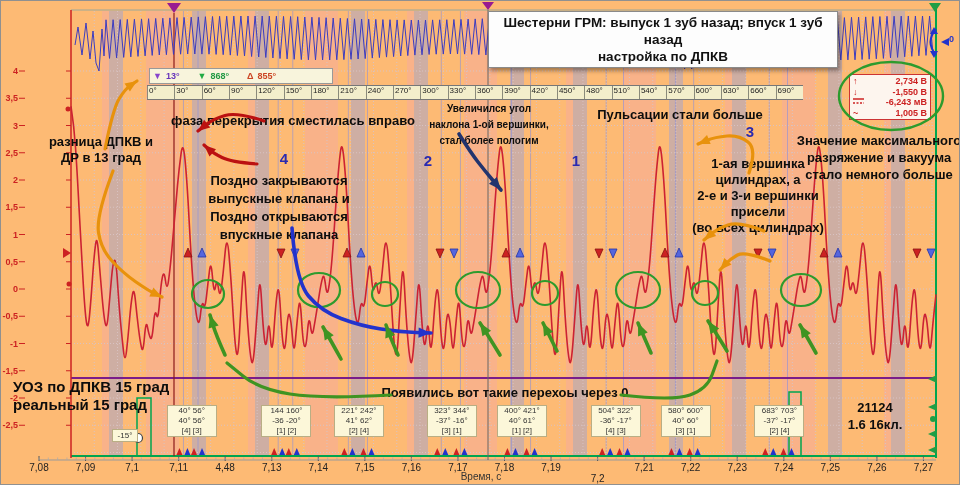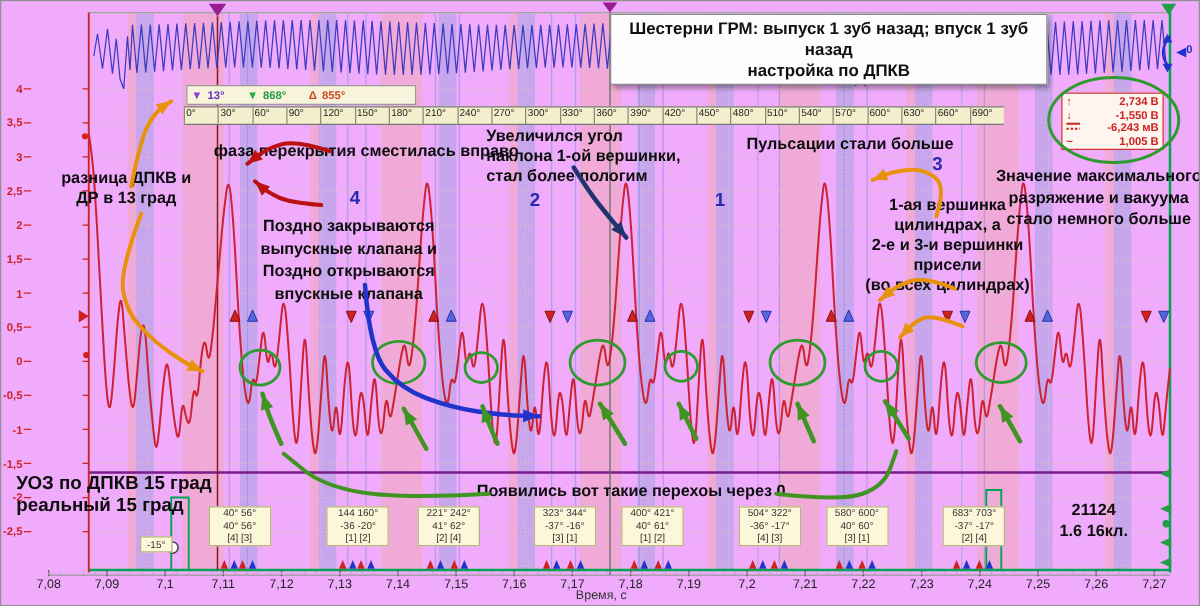--- a/index.html
+++ b/index.html
@@ -1,16 +1,16 @@
 <!DOCTYPE html>
 <html><head>
 <meta charset="utf-8">
 <style>
   html,body{margin:0;padding:0;background:#e8e8e8;}
-  #stage{position:relative;width:960px;height:485px;background:#f0abfc;border:1px solid #909090;
+  #stage{position:relative;width:960px;height:485px;background:#fdba74;border:1px solid #909090;
          box-sizing:border-box;font-family:"Liberation Sans",sans-serif;overflow:hidden;}
   svg.layer{position:absolute;left:0;top:0;}
   #plot{z-index:1;}
   #overlay{z-index:50;pointer-events:none;}
   .hud{position:absolute;z-index:10;}
   #title-box{left:487px;top:10px;width:350px;background:#fdfdfd;border:1px solid #8a8a8a;
              box-shadow:2px 3px 4px rgba(0,0,0,.35);text-align:center;font-weight:bold;
              font-size:13.5px;line-height:17px;color:#111;padding:2px 4px;box-sizing:border-box;}
   #readout{left:148px;top:67px;width:184px;height:16px;background:#f8f4dc;border:1px solid #999;
            box-sizing:border-box;font-size:9px;font-weight:bold;display:flex;align-items:center;gap:4px;padding:0 3px;}
@@ -412,21 +412,21 @@
       </div>
       <div class="ann" style="top: 112px; width: 310px; font-size: 13px; line-height: 16px; left: 137px; text-align: center;">
         <div>фаза перекрытия сместилась вправо</div>
       </div>
       <div class="ann" style="top: 171px; width: 211px; font-size: 13px; line-height: 18px; left: 172.5px; text-align: center;">
         <div>Поздно закрываются</div>
         <div>выпускные клапана и</div>
         <div>Поздно открываются</div>
         <div>впускные клапана</div>
       </div>
-      <div class="ann" style="top: 100px; width: 200px; font-size: 13px; line-height: 16px; left: 388px; ">
+      <div class="ann" style="top: 100px; width: 200px; font-size: 10px; line-height: 16px; left: 388px; text-align: center;">
         <div>Увеличился угол</div>
         <div>наклона 1-ой вершинки,</div>
         <div>стал более пологим</div>
       </div>
       <div class="ann" style="top: 106px; width: 210px; font-size: 13px; line-height: 16px; left: 574px; text-align: center;">
         <div>Пульсации стали больше</div>
       </div>
       <div class="ann" style="top: 155px; width: 200px; font-size: 13px; line-height: 16px; left: 657px; text-align: center;">
         <div>1-ая вершинка</div>
         <div>цилиндрах, а</div>
@@ -513,29 +513,29 @@
       <div class="hud axlab ylab" style="left: 0px; top: 337.5px;">-1</div>
       <div class="hud axlab ylab" style="left: 0px; top: 364.75px;">-1,5</div>
       <div class="hud axlab ylab" style="left: 0px; top: 392px;">-2</div>
       <div class="hud axlab ylab" style="left: 0px; top: 419.25px;">-2,5</div>
     </div>
   <div id="x-axis-labels">
       <div class="hud axlab xlab" style="left: 20px; top: 461px;">7,08</div>
       <div class="hud axlab xlab" style="left: 66.55px; top: 461px;">7,09</div>
       <div class="hud axlab xlab" style="left: 113.1px; top: 461px;">7,1</div>
       <div class="hud axlab xlab" style="left: 159.65px; top: 461px;">7,11</div>
-      <div class="hud axlab xlab" style="left: 206.2px; top: 461px;">7,12</div>
+      <div class="hud axlab xlab" style="left: 206.2px; top: 461px;">4,48</div>
       <div class="hud axlab xlab" style="left: 252.75px; top: 461px;">7,13</div>
       <div class="hud axlab xlab" style="left: 299.3px; top: 461px;">7,14</div>
       <div class="hud axlab xlab" style="left: 345.85px; top: 461px;">7,15</div>
       <div class="hud axlab xlab" style="left: 392.4px; top: 461px;">7,16</div>
       <div class="hud axlab xlab" style="left: 438.95px; top: 461px;">7,17</div>
       <div class="hud axlab xlab" style="left: 485.5px; top: 461px;">7,18</div>
       <div class="hud axlab xlab" style="left: 532.05px; top: 461px;">7,19</div>
-      <div class="hud axlab xlab" style="left: 578.6px; top: 461px;">7,2</div>
+      <div class="hud axlab xlab" style="left: 578.6px; top: 472px;">7,2</div>
       <div class="hud axlab xlab" style="left: 625.15px; top: 461px; text-align: center;">7,21</div>
       <div class="hud axlab xlab" style="left: 671.7px; top: 461px;">7,22</div>
       <div class="hud axlab xlab" style="left: 718.25px; top: 461px;">7,23</div>
       <div class="hud axlab xlab" style="left: 764.8px; top: 461px;">7,24</div>
       <div class="hud axlab xlab" style="left: 811.35px; top: 461px;">7,25</div>
       <div class="hud axlab xlab" style="left: 857.9px; top: 461px;">7,26</div>
       <div class="hud axlab xlab" style="left: 904.45px; top: 461px;">7,27</div>
     </div>
   <div id="time-title" class="hud axlab">Время, с</div>
 

